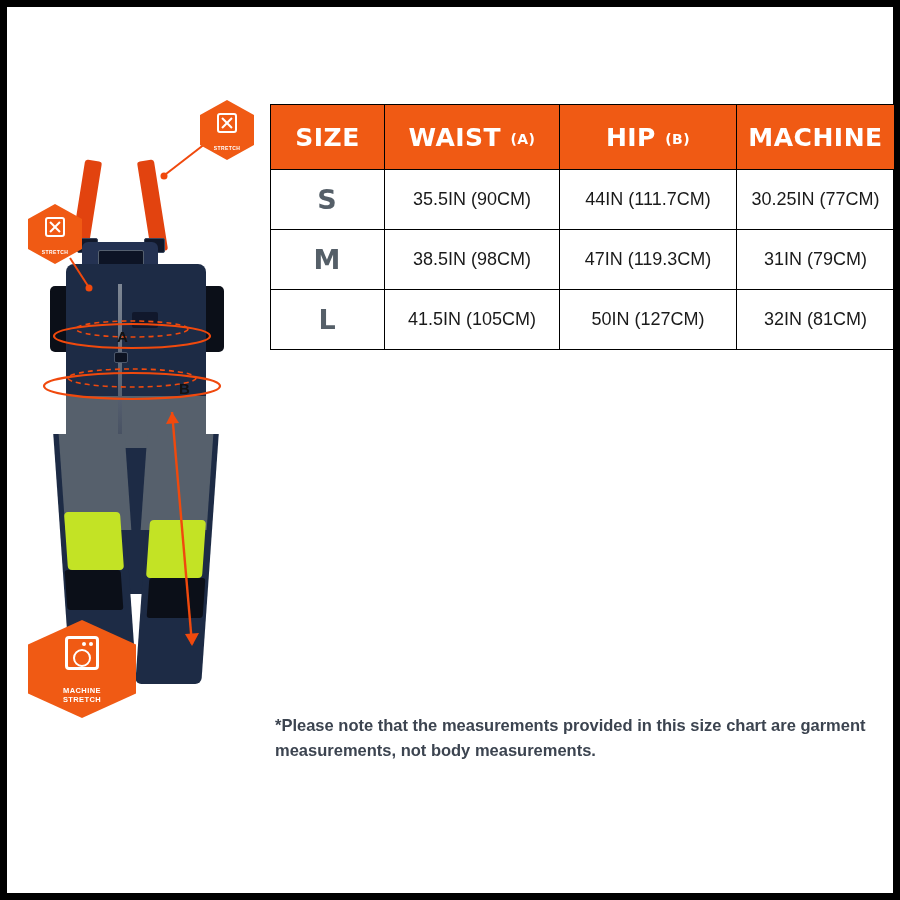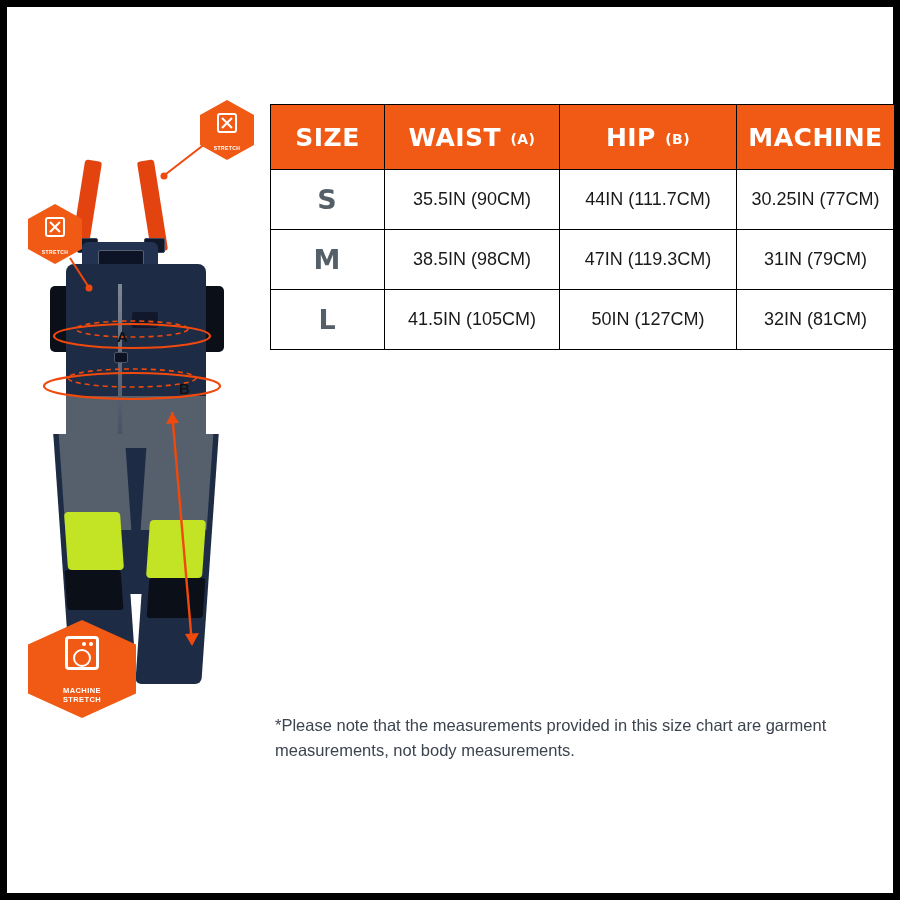--- a/index.html
+++ b/index.html
@@ -323,21 +323,21 @@
   
   .notes {
     position: absolute;
     left: 268px;
     top: 706px;
     width: 610px;
     color: #3c4450;
     font-size: 16.5px;
     line-height: 25px;
   }
-  .notes p { margin: 0 0 18px 0; }
+  .notes p { margin: 0 0 18px 0; font-weight: bold; }
 </style>
 </head>
 <body>
 
 <div class="page">
 
   <div class="illustration">
 
     <div class="garment">
       <div class="strap left"></div>

